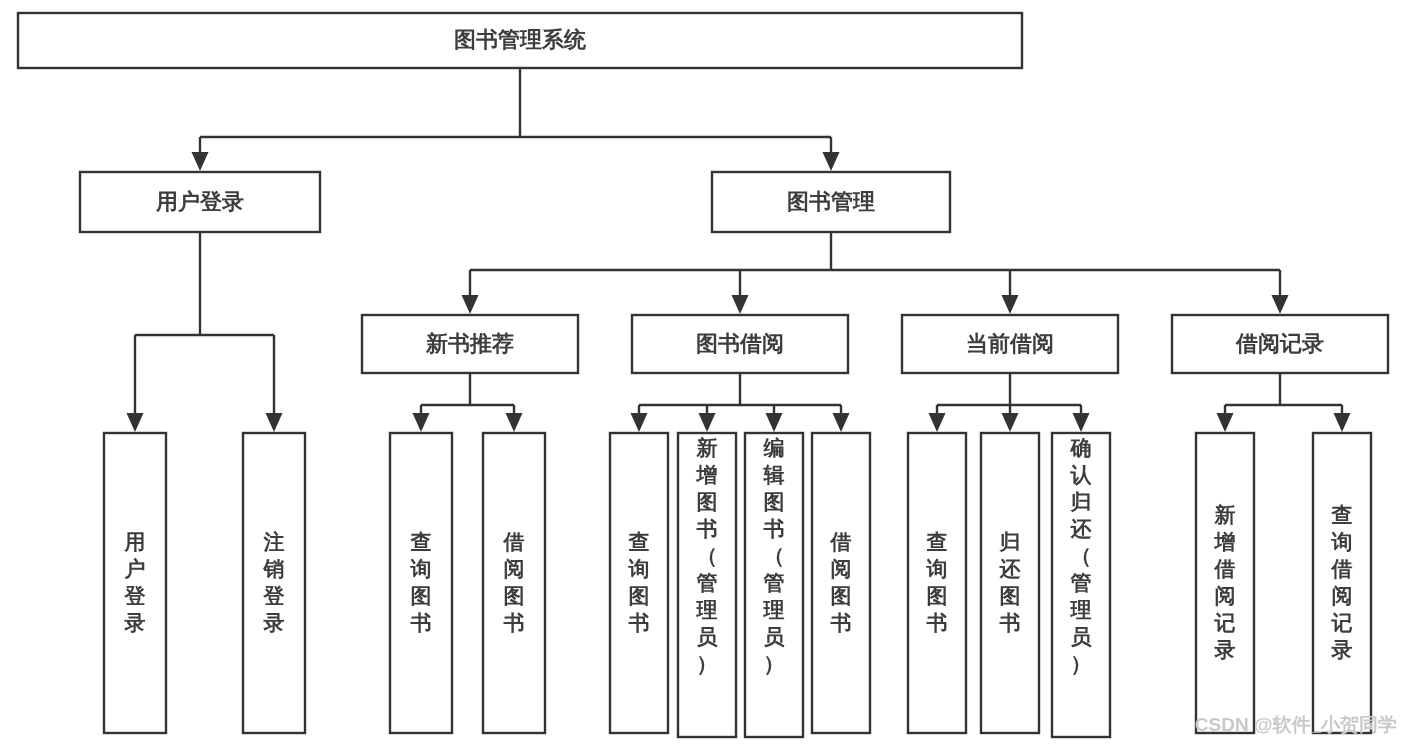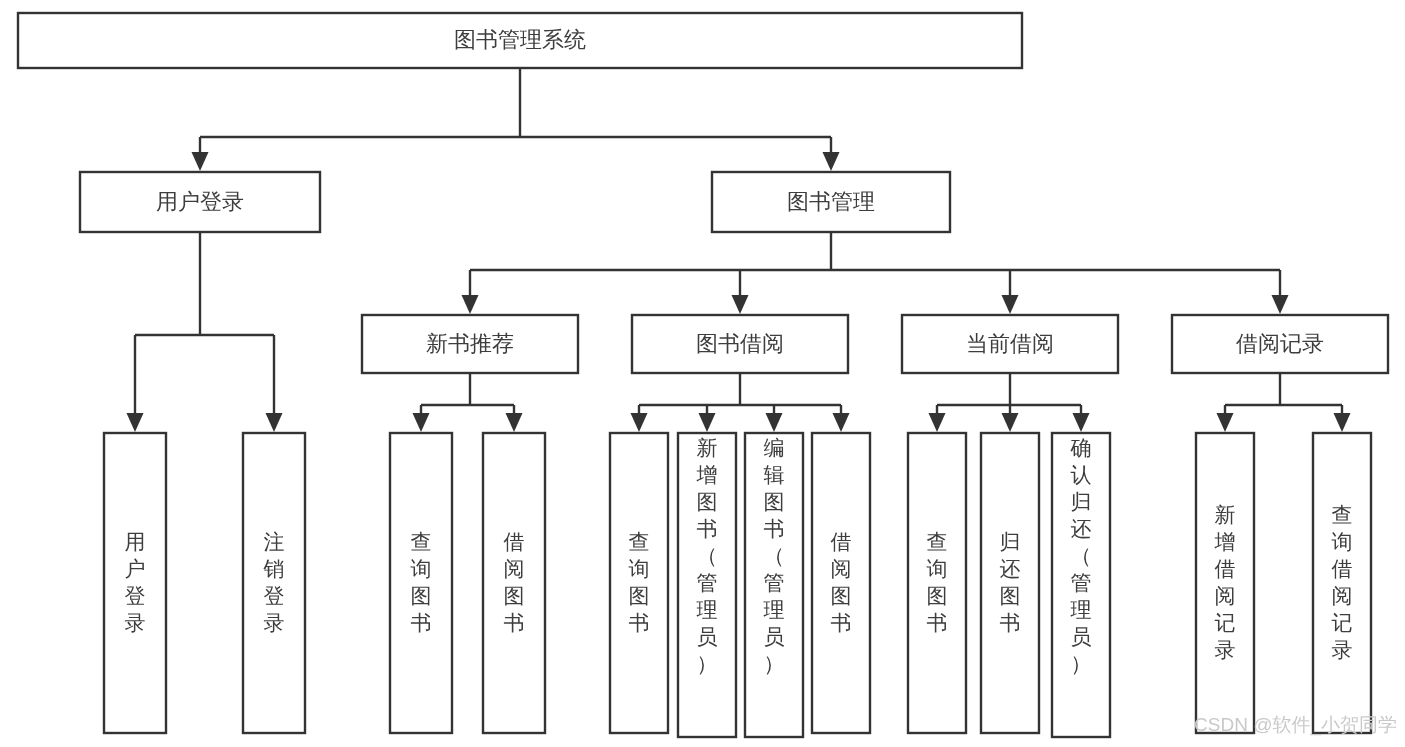--- a/index.html
+++ b/index.html
@@ -11,20 +11,21 @@
     width: 1405px;
     height: 747px;
     font-family: "Liberation Sans", "DejaVu Sans", sans-serif;
     overflow: hidden;
   }
   #diagram-root {
     position: relative;
     width: 1405px;
     height: 747px;
     background: #ffffff;
+    font-weight: bold;
   }
   svg#tree-svg {
     position: absolute;
     top: 0;
     left: 0;
     width: 1405px;
     height: 747px;
   }
   .node-box {
     fill: #ffffff;

